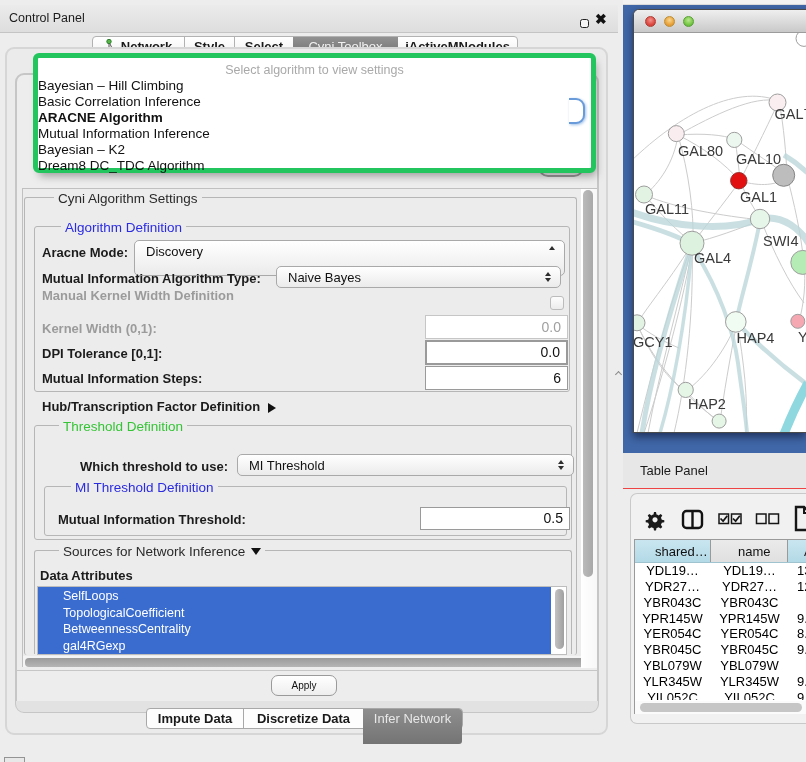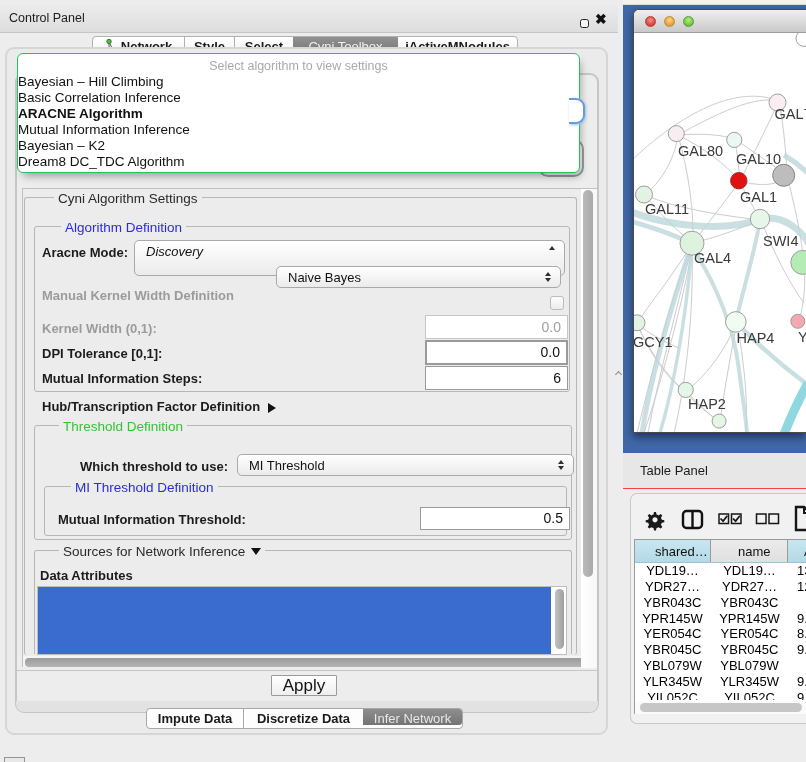--- a/index.html
+++ b/index.html
@@ -55,26 +55,27 @@
 
   <div class="abs" style="left:22px;top:188px;width:575px;height:479px;border:1px solid #c0c0c0;background:#ececec;"></div>
 
   <div class="abs" style="left:24px;top:197px;width:553px;height:458px;border:1px solid #b6b6b6;border-radius:3px;border-bottom:none;"></div>
   <div class="gtitle" style="left:30px;top:191px;color:#2a2a2a;">Cyni Algorithm Settings</div>
 
   <div class="abs" style="left:34px;top:226px;width:536px;height:166px;border:1px solid #b6b6b6;border-radius:3px;"></div>
   <div class="gtitle" style="left:37px;top:220px;color:#2b2be0;">Algorithm Definition</div>
 
   <div class="blab" style="left:42px;top:245px;">Aracne Mode:</div>
-  <div class="combo" style="left:134px;top:240px;width:431px;height:36px;font-style:italic;">
+  <div class="combo" style="left:134px;top:240px;width:431px;height:36px;">
     <span class="ctext">Discovery</span>
       <span class="up"></span>
       <span class="dn"></span>
   </div>
 
+  <div class="blab" style="left:42px;top:271px;">Mutual Information Algorithm Type:</div>
   <div class="combo" style="left:276px;top:266px;width:285px;height:22px;">
     <span class="ctext">Naive Bayes</span>
       <span class="up"></span>
       <span class="dn"></span>
   </div>
 
   <div class="blab" style="left:42px;top:288px;color:#9b9b9b;">Manual Kernel Width Definition</div>
   <div class="abs" style="left:550px;top:296px;width:14px;height:14px;border:1px solid #bcbcbc;border-radius:3px;background:linear-gradient(#fdfdfd,#ececec);"></div>
 
   <div class="blab" style="left:42px;top:321px;color:#9b9b9b;">Kernel Width (0,1):</div>
@@ -106,45 +107,46 @@
   <div class="abs" style="left:420px;top:507px;width:150px;height:23px;border:1px solid #9a9a9a;background:#fff;font-size:14px;color:#111;text-align:right;line-height:21px;padding-right:6px;">0.5</div>
 
   <div class="abs" style="left:34px;top:550px;width:538px;height:104px;border:1px solid #b6b6b6;border-top-left-radius:3px;border-top-right-radius:3px;border-bottom:none;"></div>
   <div class="gtitle" style="left:35px;top:544px;color:#2a2a2a;">Sources for Network Inference
     <span style="display:inline-block;margin-left:2px;vertical-align:1px;width:0;height:0;border-top:7px solid #111;border-left:5.5px solid transparent;border-right:5.5px solid transparent;"></span>
   </div>
   <div class="blab" style="left:40px;top:568px;">Data Attributes</div>
 
   <div class="abs" style="left:37px;top:586px;width:530px;height:69px;border:1px solid #bdbdbd;background:#fff;overflow:hidden;">
     <div class="abs" style="left:0;top:0;width:513px;height:69px;background:#3a6cd0;"></div>
+    <div class="abs" style="left:25px;top:1px;font-size:12.5px;color:#fff;line-height:16.7px;">SelfLoops<br>TopologicalCoefficient<br>BetweennessCentrality<br>gal4RGexp</div>
     <div class="abs" style="left:517px;top:2px;width:9px;height:60px;background:linear-gradient(90deg,#c2c2c2,#9f9f9f);border-radius:5px;"></div>
   </div>
 
   <div class="abs" style="left:23px;top:656px;width:573px;height:11px;background:#f4f4f4;"></div>
   <div class="abs" style="left:25px;top:658px;width:566px;height:9px;background:linear-gradient(#9b9b9b,#b5b5b5);border-radius:4px;"></div>
 
   <div class="abs" style="left:581px;top:189px;width:16px;height:479px;background:linear-gradient(90deg,#ffffff,#f7f7f7);"></div>
   <div class="abs" style="left:583px;top:190px;width:10px;height:387px;background:linear-gradient(90deg,#bababa,#a9a9a9);border-radius:5px;"></div>
 
   <div class="abs" style="left:17px;top:670px;width:580px;height:1px;background:#c6c6c6;"></div>
-  <div class="abs" style="left:271px;top:675px;width:66px;height:21px;border:1px solid #9a9a9a;border-radius:1px;background:linear-gradient(#ffffff,#eeeeee);font-size:17px;color:#111;text-align:center;line-height:19px;">Apply</div>
+  <div class="abs" style="left:271px;top:675px;width:66px;height:21px;border:1px solid #9a9a9a;border-radius:7px;background:linear-gradient(#ffffff,#eeeeee);font-size:10px;color:#111;text-align:center;line-height:19px;">Apply</div>
 
   <div class="abs" style="left:16px;top:701px;width:582px;height:11px;background:#e2e2e2;border-radius:0 0 8px 8px;"></div>
 
   <div class="abs" style="left:146px;top:708px;width:317px;height:21px;border:1px solid #a8a8a8;border-radius:4px;background:#fdfdfd;font-size:13px;font-weight:bold;color:#1a1a1a;">
     <div class="abs" style="left:0;top:0;width:96px;height:19px;line-height:19px;text-align:center;">Impute Data</div>
     <div class="abs" style="left:96px;top:0;width:1px;height:19px;background:#a8a8a8;"></div>
     <div class="abs" style="left:97px;top:0;width:119px;height:19px;line-height:19px;text-align:center;">Discretize Data</div>
-    <div class="abs" style="left:216px;top:0;width:99px;height:16px;line-height:19px;text-align:center;background:linear-gradient(#8e8e8e,#747474);color:#e8e8e8;font-weight:normal;border-radius:0 3px 3px 0;">Infer Network</div>
+    <div class="abs" style="left:216px;top:0;width:99px;height:35px;line-height:19px;text-align:center;background:linear-gradient(#8e8e8e,#747474);color:#e8e8e8;font-weight:normal;border-radius:0 3px 3px 0;">Infer Network</div>
   </div>
 
   <div class="abs" style="left:4px;top:757px;width:21px;height:8px;border:1.5px solid #949494;background:#e8e8e8;"></div>
 </div>
 
-<div class="abs" style="left:17px;top:53px;width:563px;height:120px;background:#fff;border:1px solid #22c55e;border-radius:6px;box-shadow:3px 6px 9px -3px rgba(0,0,0,0.35);z-index:50;">
+<div class="abs" style="left:33px;top:53px;width:563px;height:120px;background:#fff;border:5px solid #22c55e;border-radius:6px;box-shadow:3px 6px 9px -3px rgba(0,0,0,0.35);z-index:50;">
   <div style="text-align:center;font-size:12.5px;color:#a9a9a9;margin-top:5px;">Select algorithm to view settings</div>
   <div style="font-size:13.5px;color:#111;line-height:16px;padding-left:0px;margin-top:1px;">
     Bayesian – Hill Climbing<br>
     Basic Correlation Inference<br>
     <b>ARACNE Algorithm</b><br>
     Mutual Information Inference<br>
     Bayesian – K2<br>
     Dream8 DC_TDC Algorithm
   </div>
 </div>

